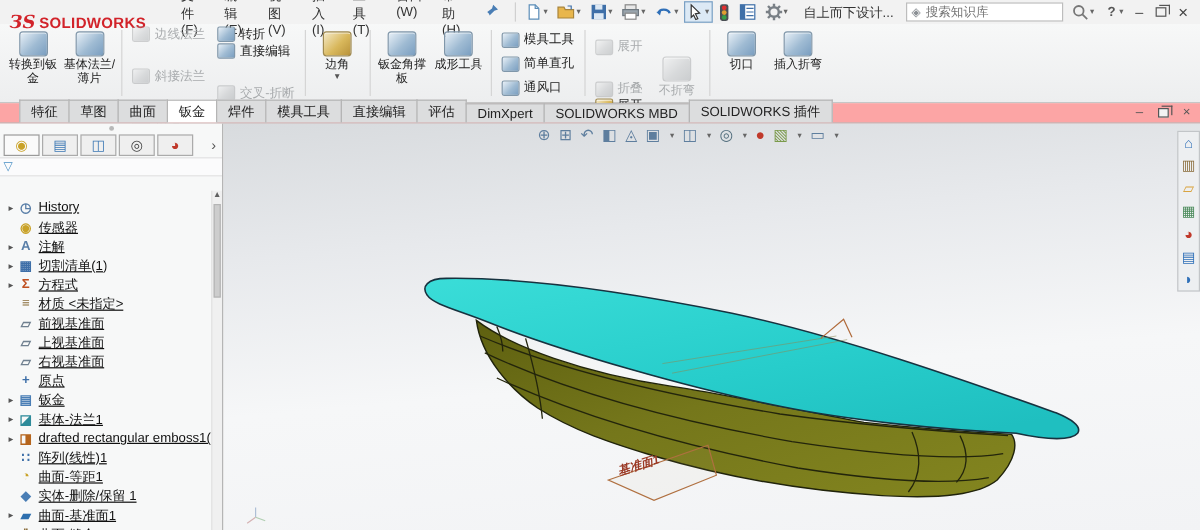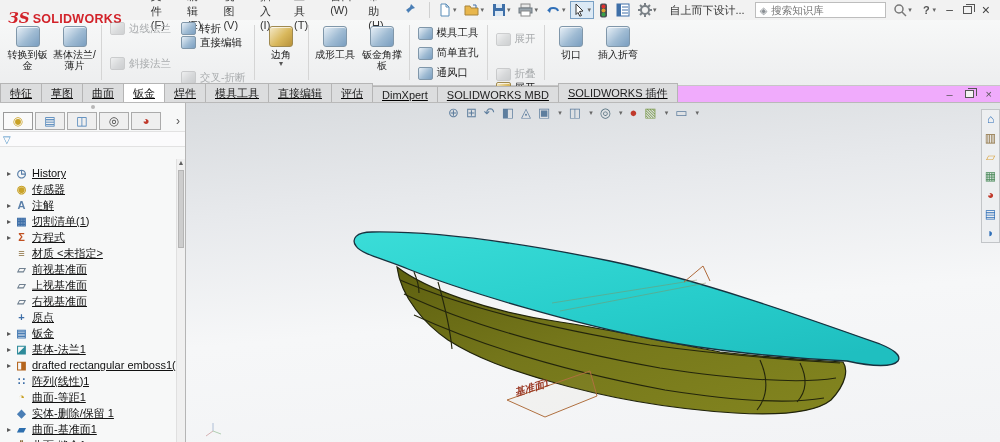--- a/index.html
+++ b/index.html
@@ -35,21 +35,21 @@
   .rbtn-lg { display:flex; flex-direction:column; align-items:center; width:47px; padding-top:4px; font-size:10px; line-height:11px; text-align:center; color:#222; }
   .bicon { width:24px; height:21px; margin-bottom:2px; border-radius:3px; background:linear-gradient(135deg,#E8F0F7,#9FBBD3 55%,#7A9EC0); border:1px solid #8097AA; box-shadow:inset 0 1px 0 rgba(255,255,255,.7); }
   .bicon.gold { background:linear-gradient(135deg,#F4E9C8,#D9B85C 55%,#B8923A); border-color:#A08A50; }
   .rbtn-sm { display:flex; align-items:center; gap:4px; height:20px; font-size:10.5px; color:#222; padding:0 5px; white-space:nowrap; }
   .sicon { width:15px; height:13px; border-radius:2px; background:linear-gradient(135deg,#E8F0F7,#9FBBD3 55%,#7A9EC0); border:1px solid #8097AA; flex:none; }
   .dis { color:#A8ABAD !important;margin-top:21px; }
   .dis .bicon, .dis .sicon { filter:grayscale(.9); opacity:.4; }
   .caret-under { font-size:8px; color:#555; line-height:8px; }
 
   
-  .tabbar { position:relative; height:17px; background:#f0abfc; display:flex; align-items:flex-end; padding-left:0; border-bottom:1px solid #B9B9B9;text-decoration:underline; }
+  .tabbar { position:relative; height:17px; background:#fca5a5; display:flex; align-items:flex-end; padding-left:16px; border-bottom:1px solid #B9B9B9; }
   .ctab { font-size:11px; color:#222; padding:2px 9px 1px; background:#DCDDDE; border:1px solid #B5B5B5; border-bottom:none; margin-right:-1px; white-space:nowrap; }
   .ctab.active { background:#FFF; font-weight:normal; position:relative; z-index:2; }
   .docbtns { position:absolute; right:8px; top:2px; display:flex; gap:12px; color:#555; font-size:11px; align-items:center; }
 
   
   .main { position:relative; height:339px; }
   .viewport { position:absolute; left:186px; right:0; top:0; bottom:0; background:linear-gradient(175deg,#D8DBDE 0%,#E7E9EC 28%,#F6F7F8 60%,#F2F3F5 100%); overflow:hidden; }
 
   
   .headsup { position:absolute; left:262px; top:2px; display:flex; align-items:center; gap:7px; }
@@ -251,25 +251,25 @@
       <div class="rbtn-lg">
           <span class="bicon gold"></span>
           <span>边角</span>
           <span class="caret-under">▾</span>
         </div>
     </div>
     <div class="rsep"></div>
     <div class="rgroup">
       <div class="rbtn-lg">
           <span class="bicon"></span>
+          <span>钣金角撑板</span>
+        </div>
+      <div class="rbtn-lg">
+          <span class="bicon"></span>
           <span>成形工具</span>
-        </div>
-      <div class="rbtn-lg">
-          <span class="bicon"></span>
-          <span>钣金角撑板</span>
         </div>
     </div>
     <div class="rsep"></div>
     <div class="rgroup">
       <div class="rcol">
         <div class="rbtn-sm">
             <span class="sicon"></span>
             <span>模具工具</span>
           </div>
         <div class="rbtn-sm">
@@ -291,20 +291,24 @@
           </div>
         <div class="rbtn-sm dis">
             <span class="sicon"></span>
             <span>折叠</span>
           </div>
         <div class="rbtn-sm">
             <span class="sicon gold bicon" style="width:15px;height:13px;margin:0;"></span>
             <span>展开</span>
           </div>
       </div>
+      <div class="rbtn-lg dis">
+          <span class="bicon"></span>
+          <span>不折弯</span>
+        </div>
     </div>
     <div class="rsep"></div>
     <div class="rgroup">
       <div class="rbtn-lg">
           <span class="bicon"></span>
           <span>切口</span>
         </div>
       <div class="rbtn-lg">
           <span class="bicon"></span>
           <span>插入折弯</span>

